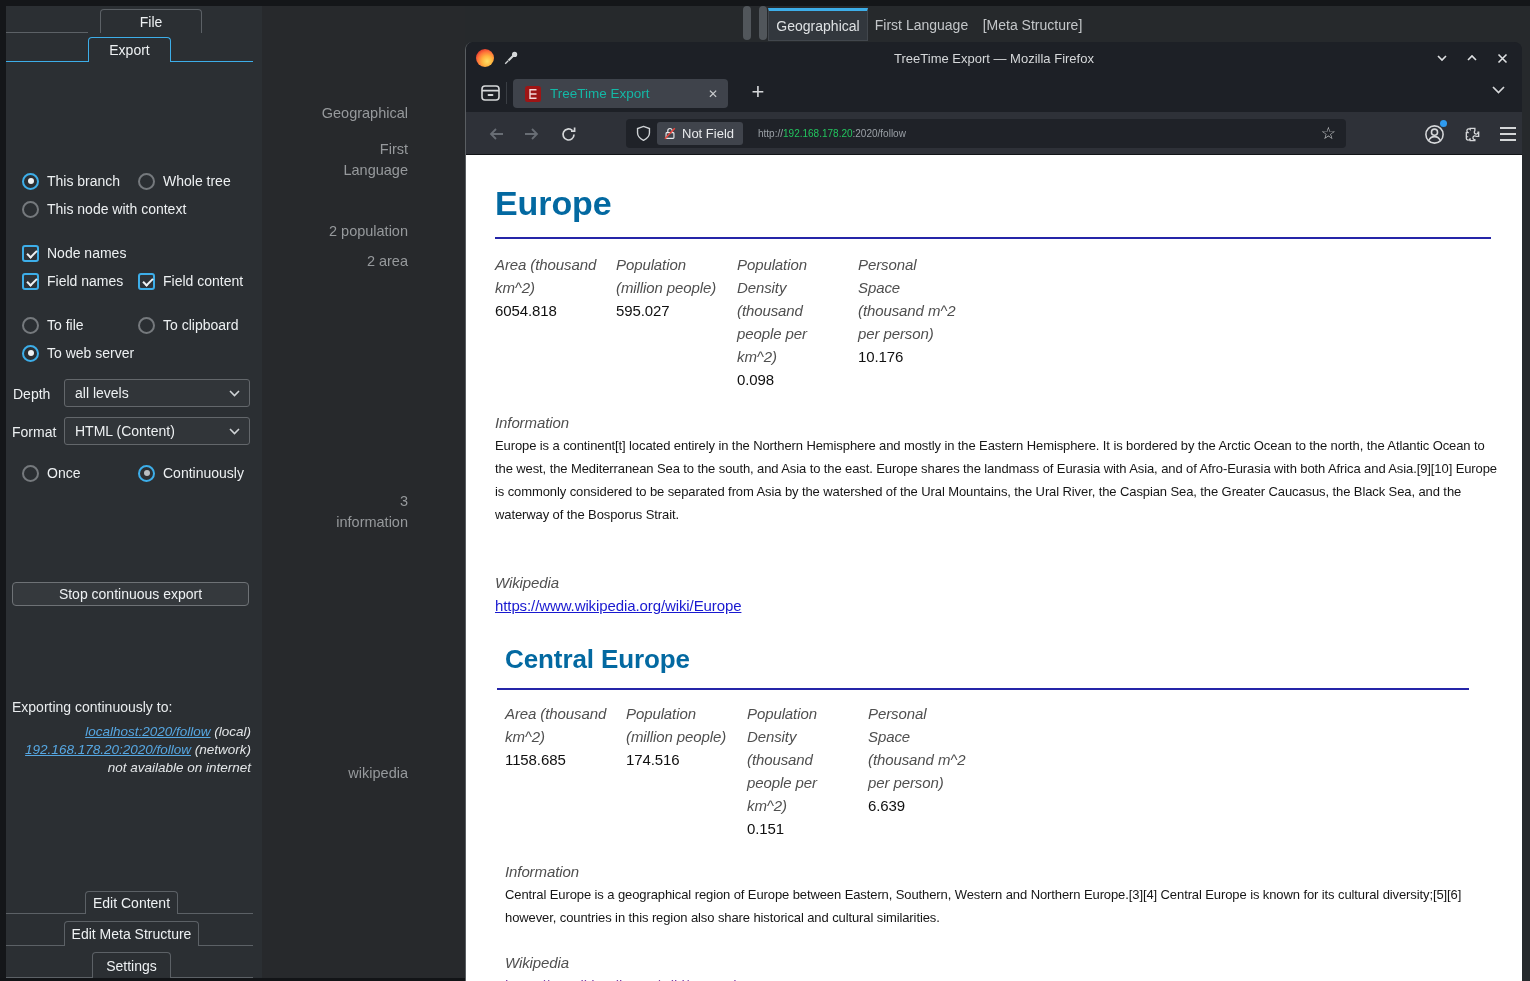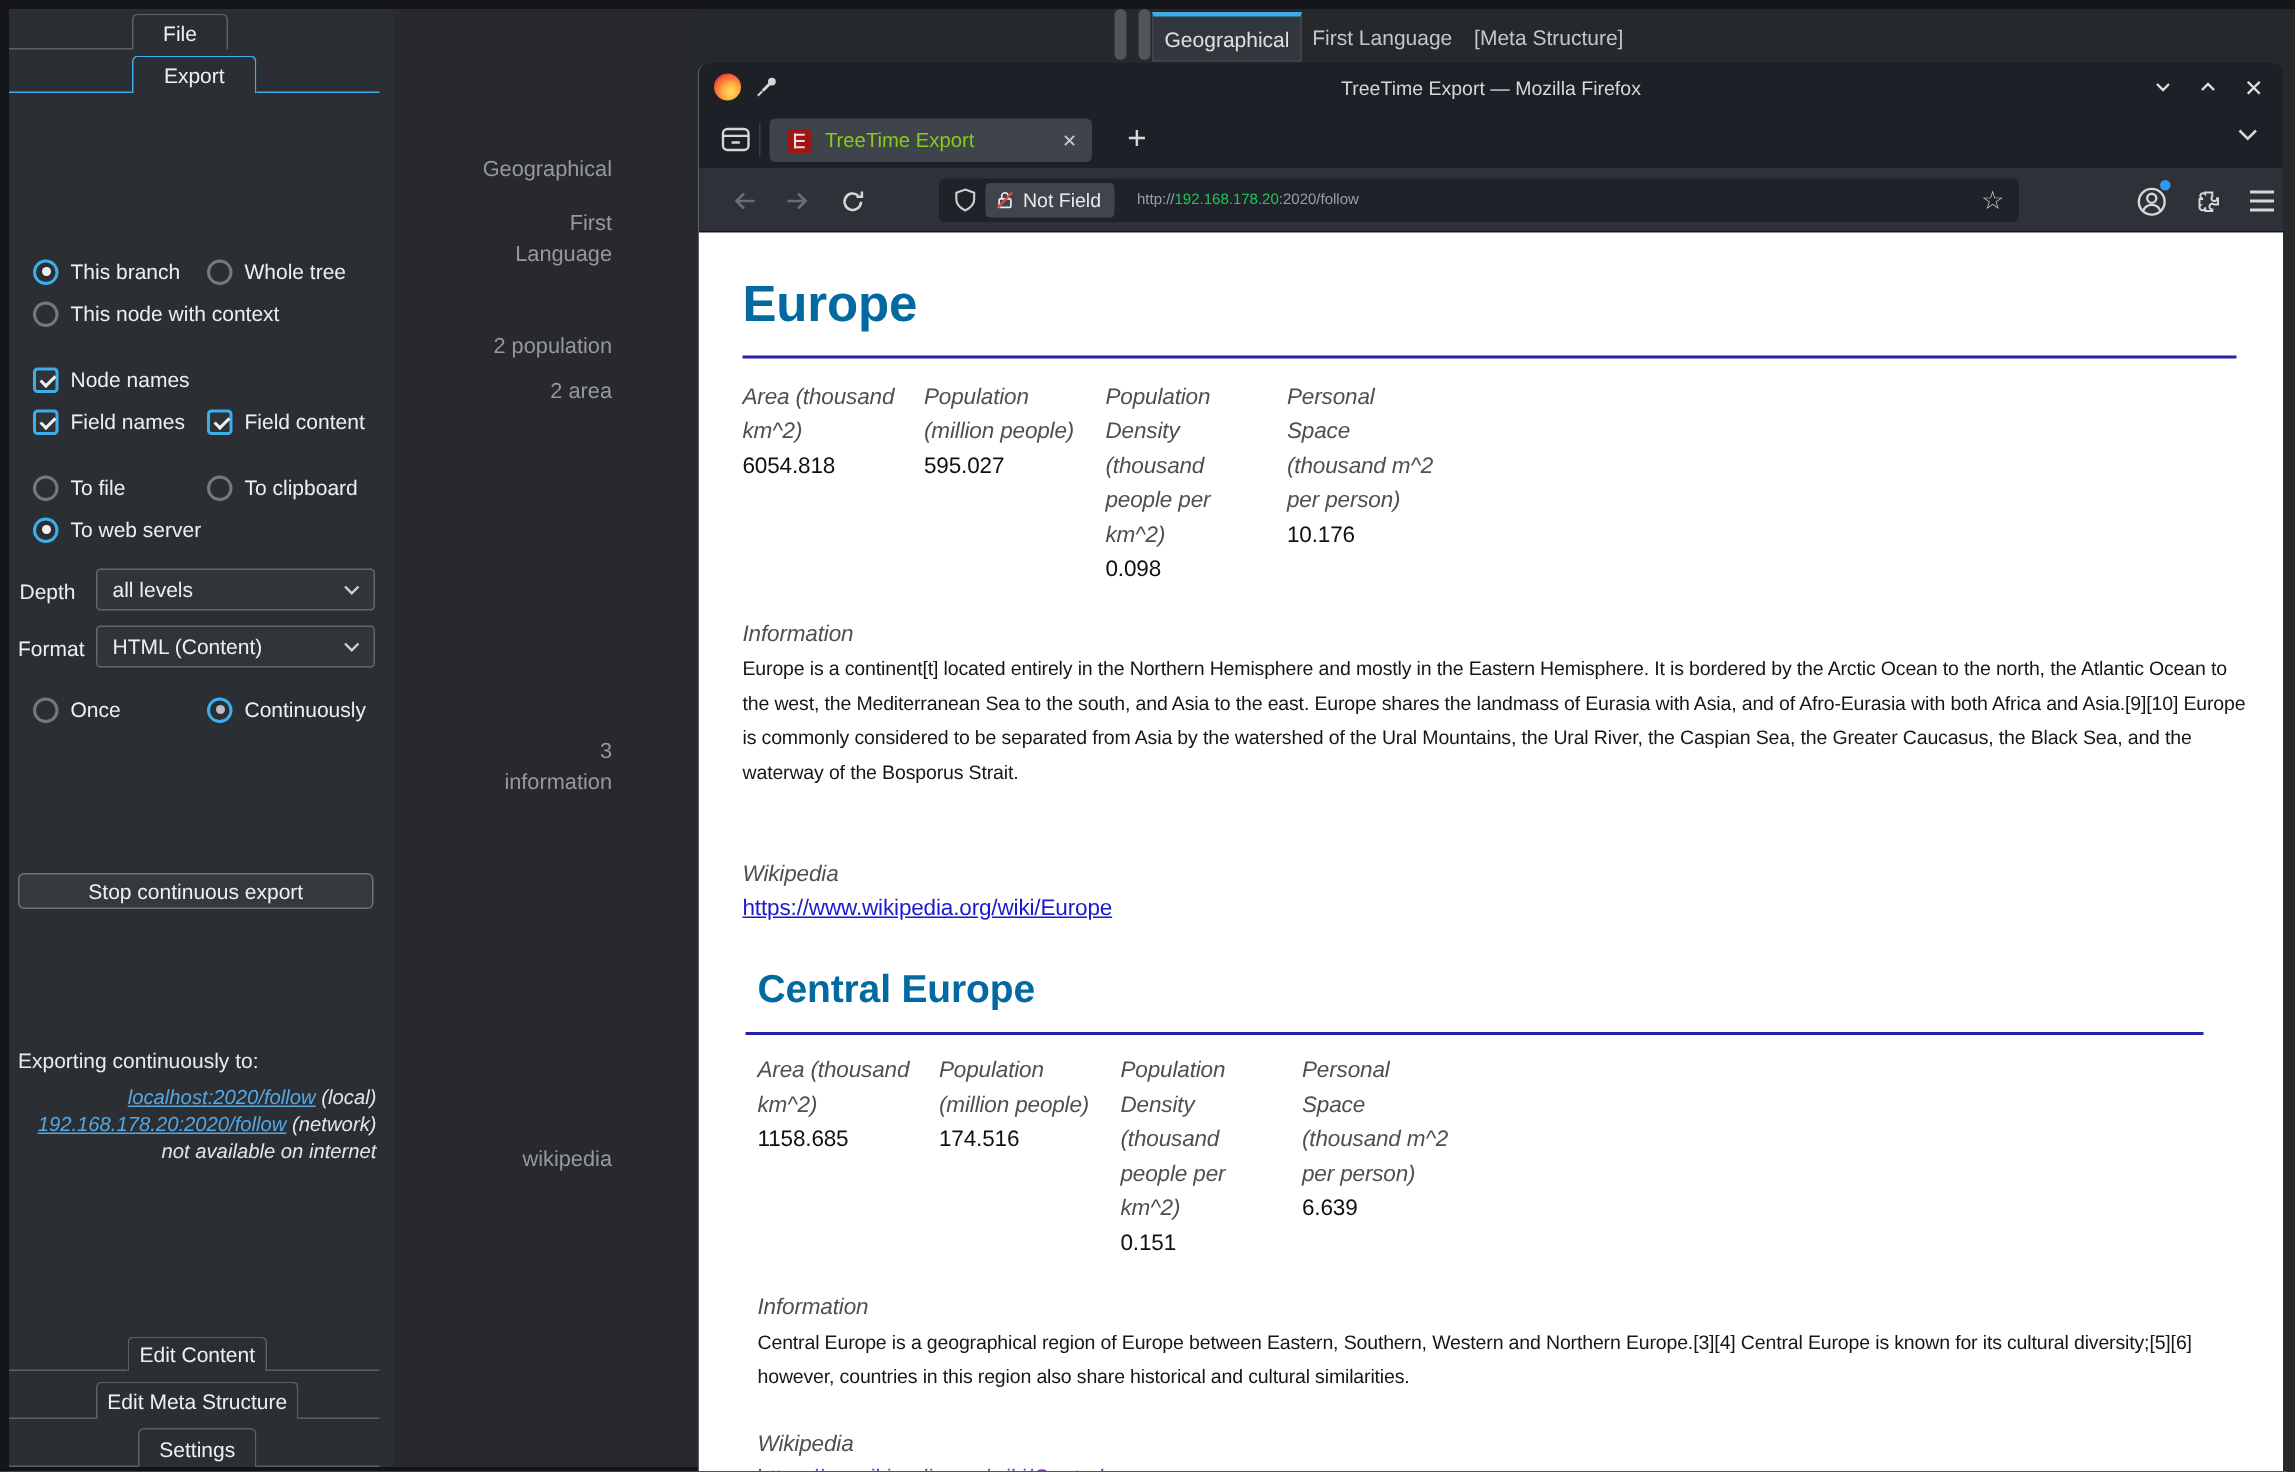--- a/index.html
+++ b/index.html
@@ -60,21 +60,21 @@
   .ff-title{position:absolute;left:0;right:0;top:0;height:32px;display:flex;align-items:center;justify-content:center;
     font-size:13px;color:#d6d8da}
   .win-controls{position:absolute;right:10px;top:6px;display:flex;gap:10px}
   .win-controls .wc{width:20px;height:20px;display:flex;align-items:center;justify-content:center}
 
   .ff-tabstrip{position:relative;height:38px;background:#1d2026}
   .fview{position:absolute;left:14px;top:9px}
   .tabsep{position:absolute;left:40px;top:8px;width:1px;height:22px;background:#3a3e44}
   .ff-tab{position:absolute;left:47px;top:5px;width:215px;height:29px;background:#3f434b;border-radius:4px;
     display:flex;align-items:center;padding:0 10px 0 12px;gap:9px}
-  .ff-tab .t-label{font-size:13.5px;color:#84cc16;flex:1}
+  .ff-tab .t-label{font-size:13.5px;color:#14b8a6;flex:1}
   .ff-tab .t-close{font-size:12px;color:#c9cbcd}
   .newtab{position:absolute;left:278px;top:3px;width:28px;height:30px;display:flex;align-items:center;justify-content:center;
     font-size:22px;font-weight:300;color:#d5d7d9}
   .alltabs{position:absolute;right:16px;top:11px}
 
   .ff-toolbar{position:relative;height:43px;background:#2e3138;border-bottom:1px solid #121417}
   .navbtn{position:absolute;top:9px;width:26px;height:26px;display:flex;align-items:center;justify-content:center}
   .urlbar{position:absolute;left:160px;top:7px;width:720px;height:29px;background:#1f2228;border-radius:4px}
   .shield{position:absolute;left:9px;top:6px}
   .chip{position:absolute;left:31px;top:3px;height:23px;background:#40444c;border-radius:3px;
@@ -109,21 +109,21 @@
   .plink.visited{color:#7b3fa8}
   .sec.sub{margin-left:10px;margin-top:27px}
   .sec.sub .rule{margin-left:-8px}
 </style>
 </head>
 <body>
 
 <div class="stage">
 
   <div class="panel">
-    <div class="tt-tab" style="left:88px;top:9px;width:64px;height:24px">
+    <div class="tt-tab" style="left:100px;top:9px;width:102px;height:24px">
       <span>File</span>
     </div>
     <div class="hline" style="left:6px;top:32px;width:82px"></div>
 
     <div class="tt-tab blue" style="left:88px;top:37px;width:83px;height:25px">
       <span>Export</span>
     </div>
     <div class="hline blue" style="left:2px;top:61px;width:86px"></div>
     <div class="hline blue" style="left:171px;top:61px;width:82px"></div>
 

